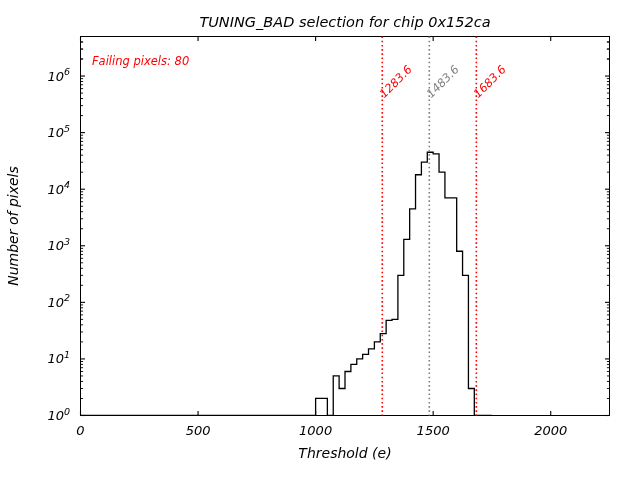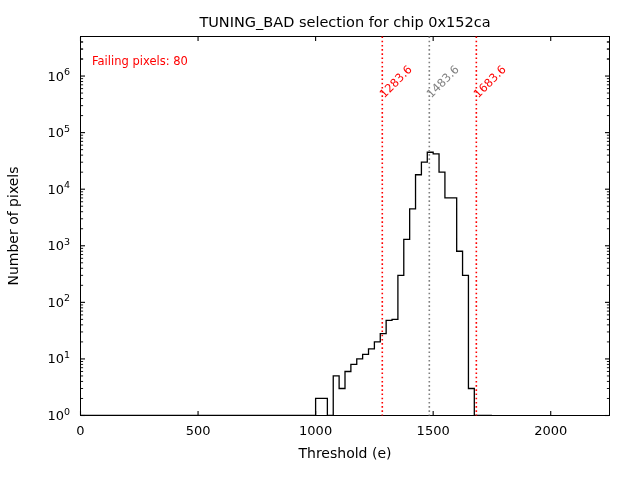--- a/index.html
+++ b/index.html
@@ -11,20 +11,21 @@
     width: 640px;
     height: 480px;
     font-family: "DejaVu Sans", sans-serif;
     overflow: hidden;
   }
   #figure {
     position: relative;
     width: 640px;
     height: 440px;
     background: #fca5a5;
+    font-style: italic;
   }
   svg { display: block; }
   .tick-label {
     font-family: "DejaVu Sans", sans-serif;
     font-size: 13px;
     fill: #000000;
   }
   .tick-label-sup {
     font-family: "DejaVu Sans", sans-serif;
     font-size: 9.5px;

